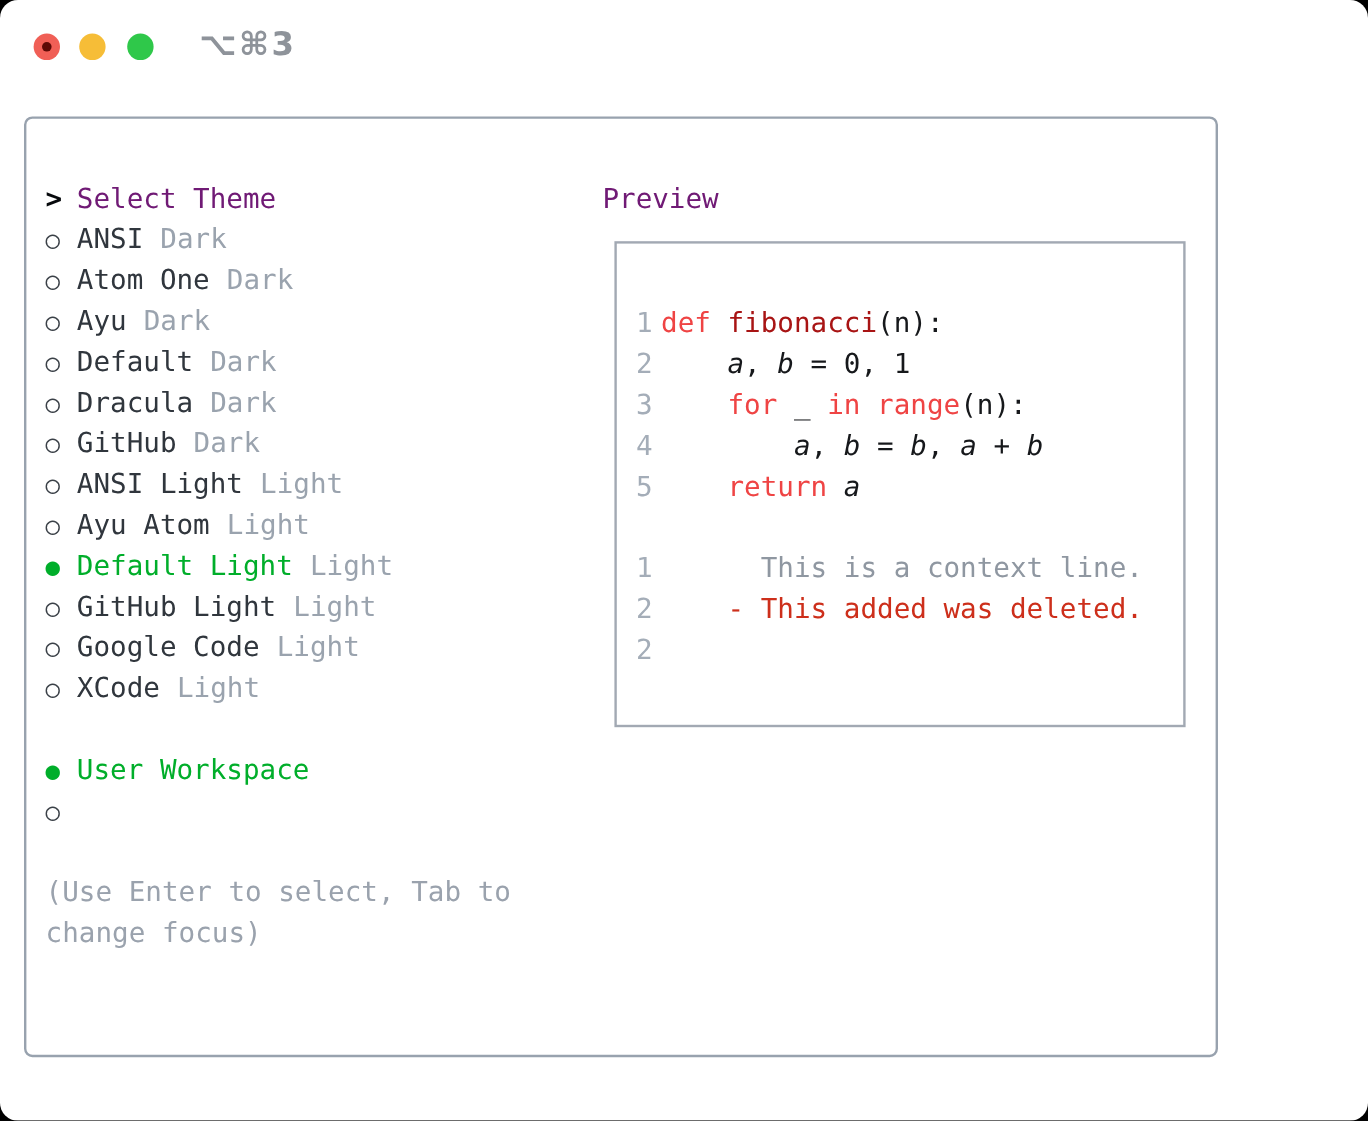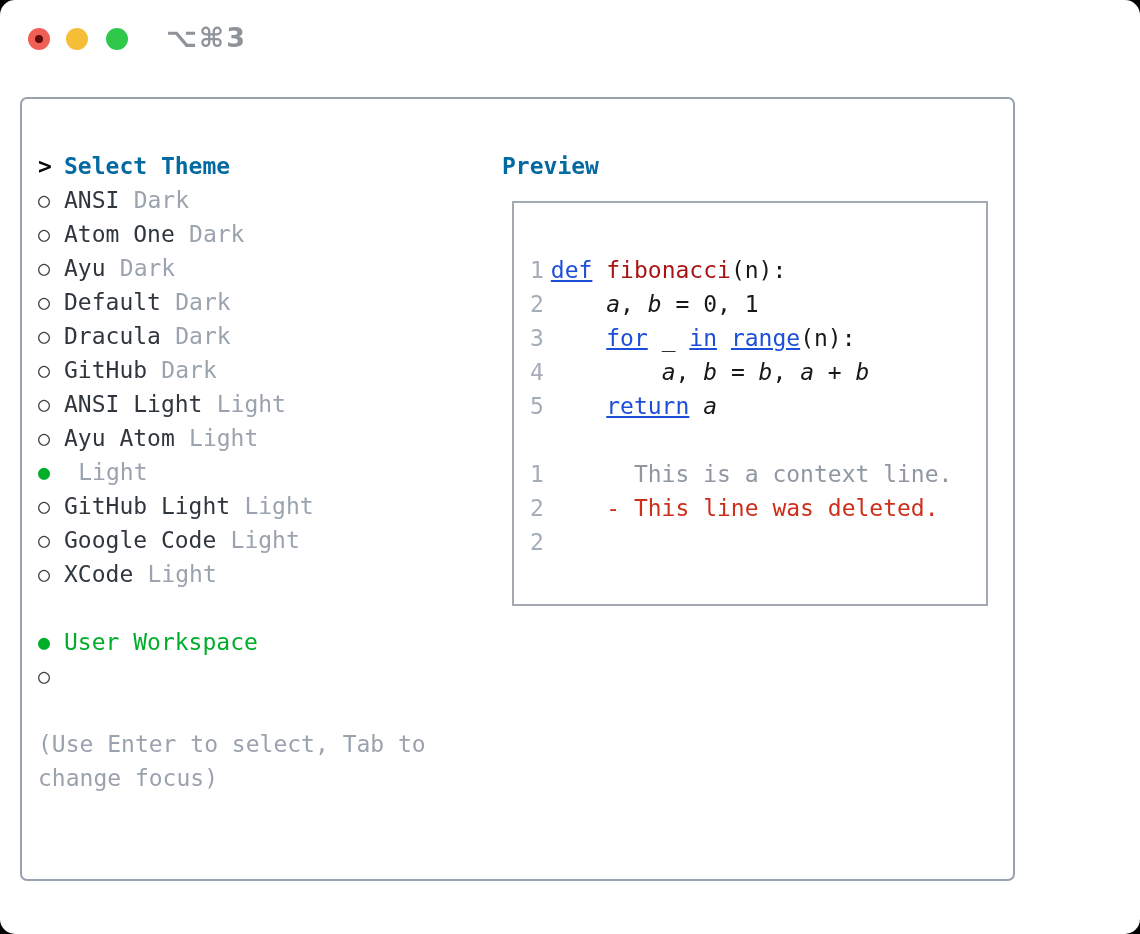--- a/index.html
+++ b/index.html
@@ -19,40 +19,40 @@
 
   
   .main-box{position:absolute;left:20px;top:97px;width:995px;height:784px;background:#fff;
             border:2px solid #98a2ae;border-radius:7px;box-sizing:border-box;}
 
   .left-col{position:absolute;left:16px;top:50px;width:460px;}
   .row{height:34px;display:flex;align-items:center;font-size:23px;color:#30363d;}
   .gutter{display:inline-block;width:26px;flex:0 0 26px;}
   .bullet{font-size:20px;color:#3a4047;}
   .bullet.sel{color:#00ae2a;}
-  .title{font-weight:700;color:#0369a1;}
+  .title{font-weight:400;color:#701a75;}
   .prompt{font-weight:700;color:#06090c;}
   .subtitle{font-weight:700;color:#0a0d10;}
   .item-name{color:#30363d;}
   .item-name.sel{color:#00ae2a;}
   .variant{color:#9aa3ae;margin-left:0.62em;}
   .opt-label{color:#30363d;}
   .opt-label.sel{color:#00ae2a;}
   .hint-line{height:34px;display:flex;align-items:center;font-size:23px;color:#9aa2ad;}
 
   
   .right-col-title{position:absolute;left:480px;top:50px;}
   .preview-box{position:absolute;left:490px;top:102px;width:476px;height:405px;
                border:2px solid #a2a9b3;background:#fff;box-sizing:border-box;
                padding:50px 0 0 16px;overflow:hidden;}
   .pline{height:34px;display:flex;align-items:center;font-size:23px;white-space:pre;}
   .num{color:#a4adb8;width:1ch;margin-right:7px;flex:0 0 auto;}
   .seg{white-space:pre;}
   .c-pl{color:#16181b;}
-  .c-kw{color:#1d4ed8;text-decoration:underline;}
+  .c-kw{color:#ef4444;}
   .c-fn{color:#a81414;}
   .c-var{color:#16181b;font-style:italic;}
   .c-ctx{color:#8f97a1;}
   .c-del{color:#cd2f1b;}
   .c-add{color:#00c41c;}
 </style>
 </head>
 <body>
 
 <div class="page">
@@ -111,20 +111,21 @@
               <span class="item-name">ANSI Light</span>
               <span class="variant">Light</span>
             </div>
             <div class="row">
               <span class="gutter bullet">○</span>
               <span class="item-name">Ayu Atom</span>
               <span class="variant">Light</span>
             </div>
             <div class="row">
               <span class="gutter bullet sel">●</span>
+              <span class="item-name sel">Default Light</span>
               <span class="variant">Light</span>
             </div>
             <div class="row">
               <span class="gutter bullet">○</span>
               <span class="item-name">GitHub Light</span>
               <span class="variant">Light</span>
             </div>
             <div class="row">
               <span class="gutter bullet">○</span>
               <span class="item-name">Google Code</span>
@@ -162,20 +163,20 @@
 
       <div class="preview-box">
         <div id="preview-lines">
             <div class="pline"><span class="num">1</span><span class="seg c-kw">def</span><span class="seg c-pl"> </span><span class="seg c-fn">fibonacci</span><span class="seg c-pl">(n):</span></div>
             <div class="pline"><span class="num">2</span><span class="seg c-pl">    </span><span class="seg c-var">a</span><span class="seg c-pl">, </span><span class="seg c-var">b</span><span class="seg c-pl"> = 0, 1</span></div>
             <div class="pline"><span class="num">3</span><span class="seg c-pl">    </span><span class="seg c-kw">for</span><span class="seg c-pl"> _ </span><span class="seg c-kw">in</span><span class="seg c-pl"> </span><span class="seg c-kw">range</span><span class="seg c-pl">(n):</span></div>
             <div class="pline"><span class="num">4</span><span class="seg c-pl">        </span><span class="seg c-var">a</span><span class="seg c-pl">, </span><span class="seg c-var">b</span><span class="seg c-pl"> = </span><span class="seg c-var">b</span><span class="seg c-pl">, </span><span class="seg c-var">a</span><span class="seg c-pl"> + </span><span class="seg c-var">b</span></div>
             <div class="pline"><span class="num">5</span><span class="seg c-pl">    </span><span class="seg c-kw">return</span><span class="seg c-pl"> </span><span class="seg c-var">a</span></div>
             <div class="pline"></div>
             <div class="pline"><span class="num">1</span><span class="seg c-ctx">      This is a context line.</span></div>
-            <div class="pline"><span class="num">2</span><span class="seg c-pl">    </span><span class="seg c-del">- This line was deleted.</span></div>
+            <div class="pline"><span class="num">2</span><span class="seg c-pl">    </span><span class="seg c-del">- This added was deleted.</span></div>
             <div class="pline"><span class="num">2</span><span class="seg c-pl">    </span></div>
           </div>
       </div>
 
     </div>
   </div>
 </div>
 
 </body></html>

